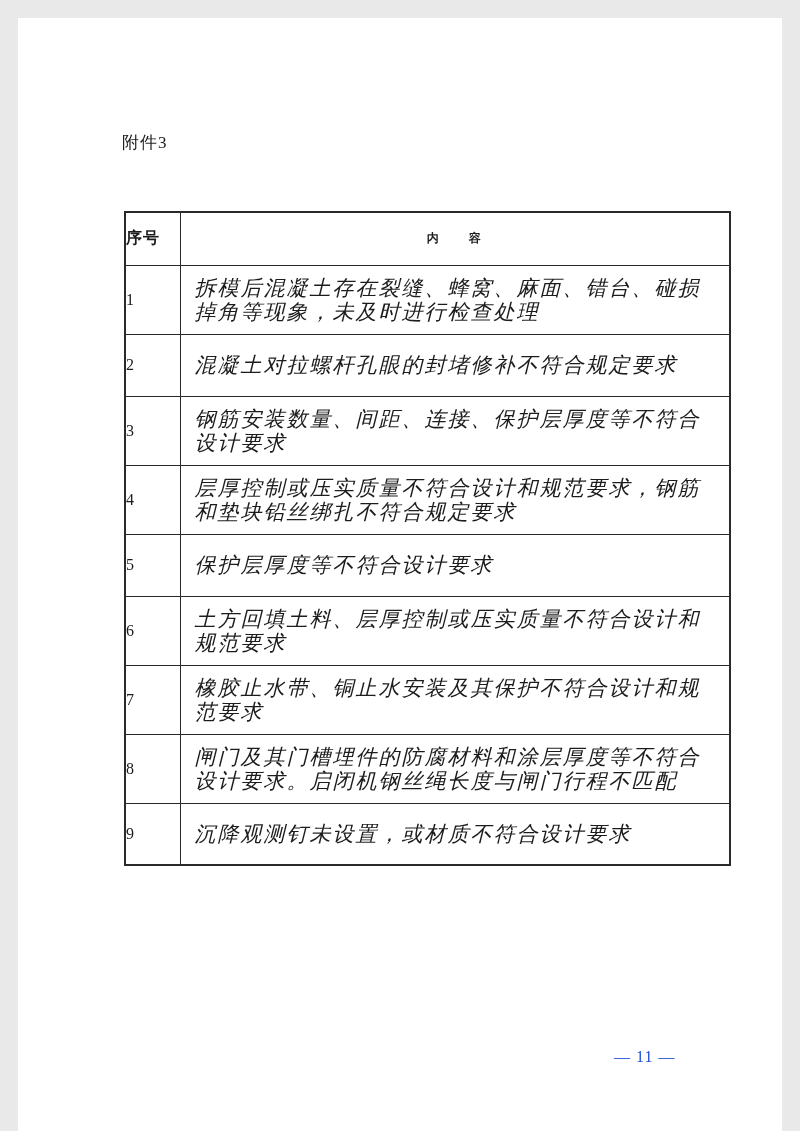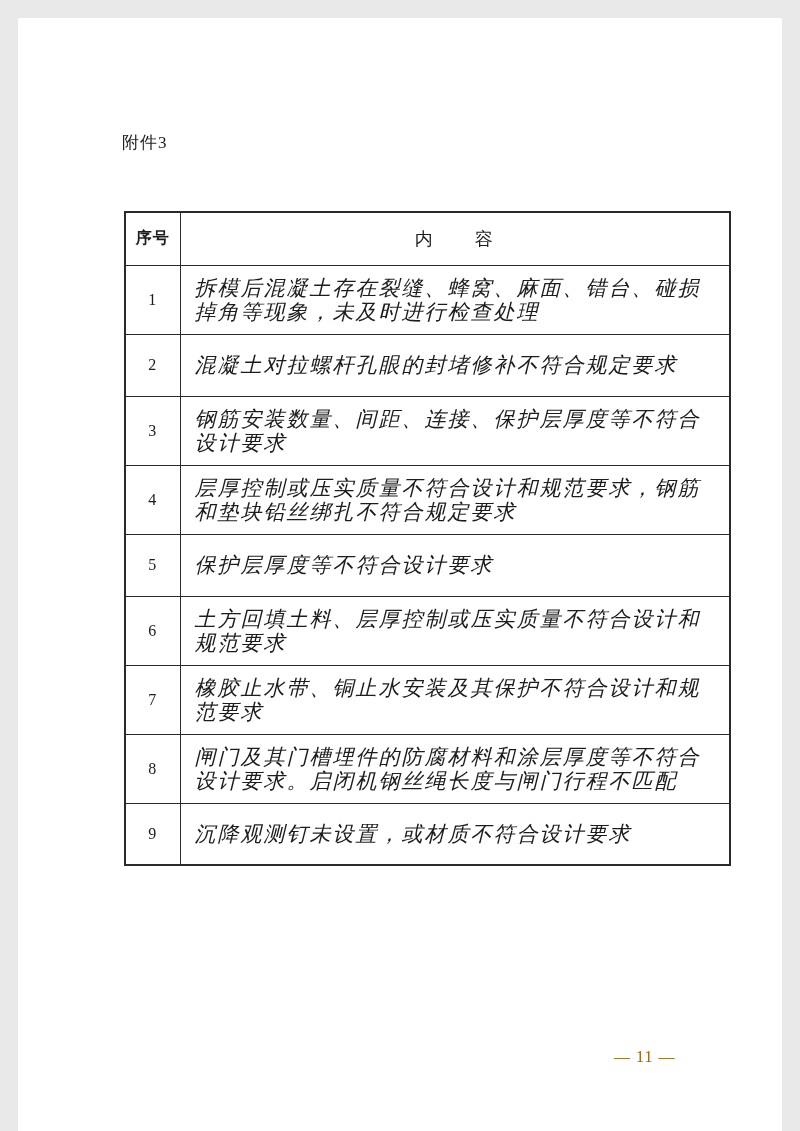--- a/index.html
+++ b/index.html
@@ -40,47 +40,47 @@
     table-layout: fixed;
   }
   table.defects th,
   table.defects td {
     border: 1.6px solid #2a2a2a;
     vertical-align: middle;
   }
   table.defects { border: 2px solid #2a2a2a; }
   th.col-no, td.cell-no {
     width: 55px;
-    text-align: center;
+    text-align: left;
     font-size: 16px;
     letter-spacing: 1px;
   }
   th.col-content {
     text-align: center;
-    font-size: 18px;
-    font-weight: normal;
+    font-size: 12px;
+    font-weight: bold;
     letter-spacing: 2px;
   }
   thead tr { height: 53px; }
   tbody tr { height: 62px; }
   td.cell-content {
     font-size: 21px;
     line-height: 24px;
     letter-spacing: 2px;
     padding: 10px 14px;
     text-align: left;
     font-style: italic;
   }
   .page-number {
     position: absolute;
     top: 1021px;
     left: 587px;
     font-size: 16px;
     letter-spacing: 1px;
-    color: #a16207;
+    color: #1d4ed8;
   }
 </style>
 </head>
 <body>
 
 <div class="page">
 
   <div class="attachment">附件3</div>
 
 

